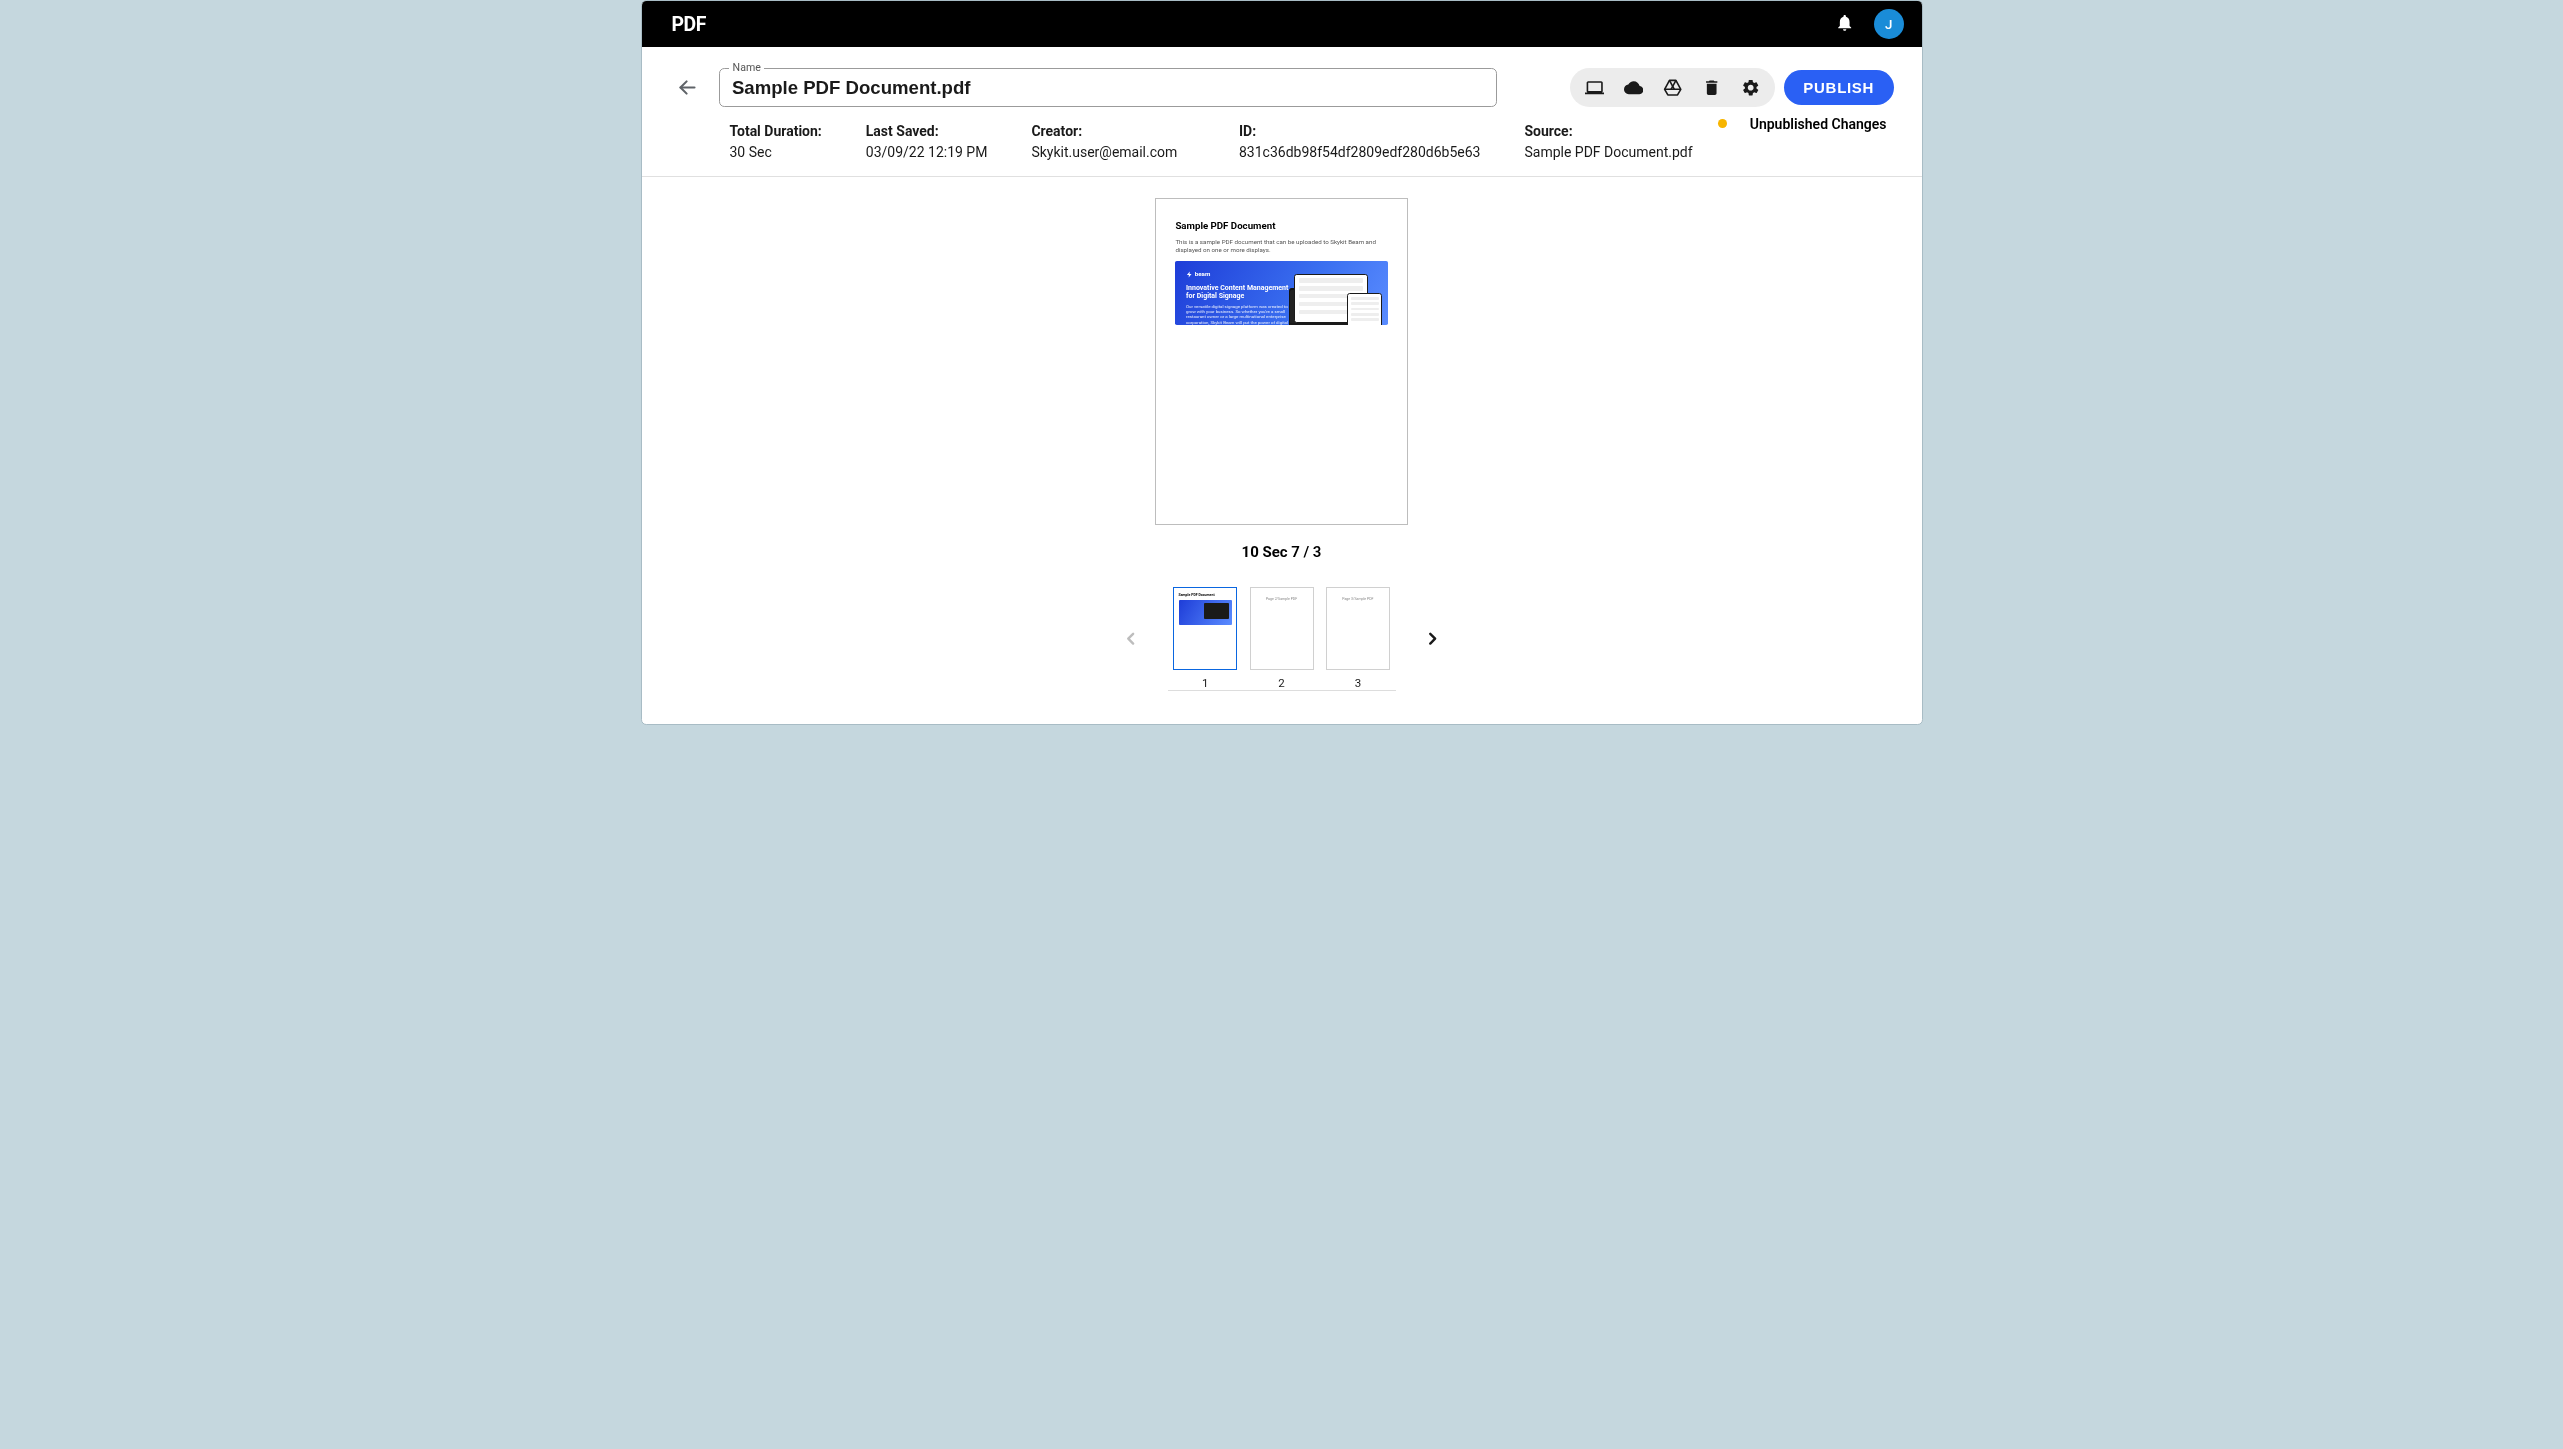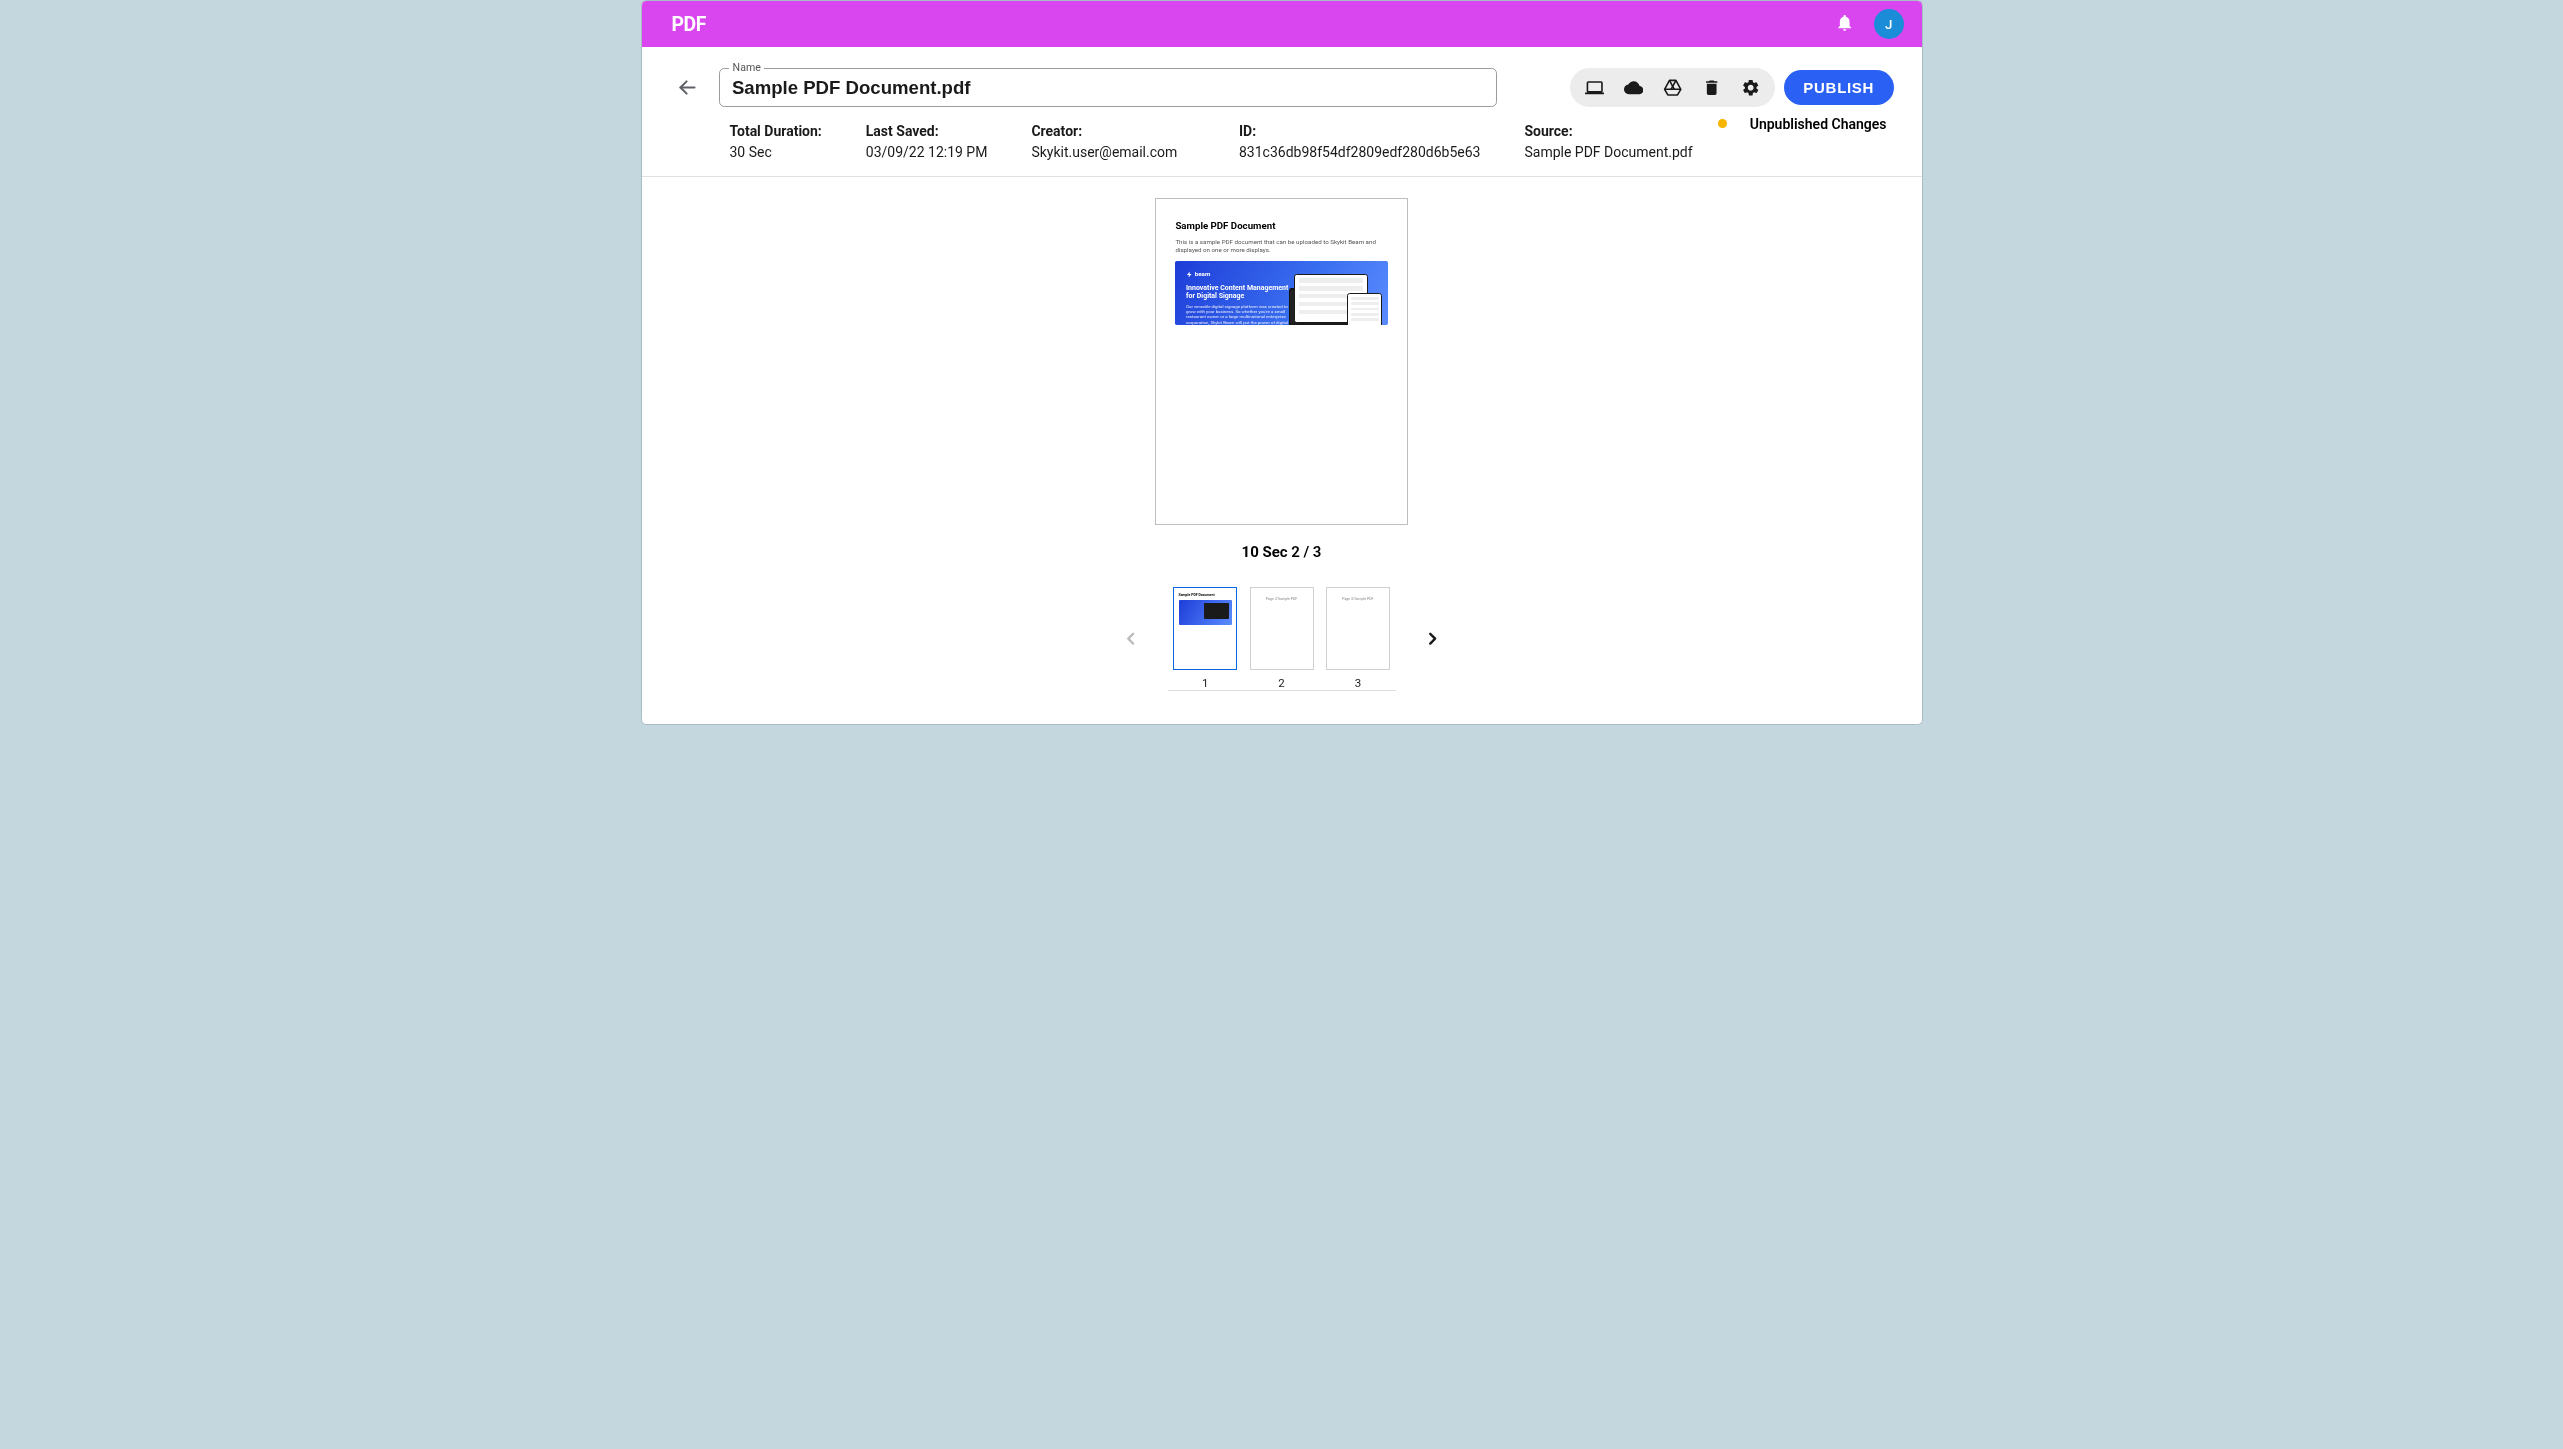--- a/index.html
+++ b/index.html
@@ -1,19 +1,19 @@
 <!DOCTYPE html>
 <html style="font-size:14px"><head>
 <meta charset="utf-8">
 <style>
   * { box-sizing: border-box; margin: 0; padding: 0; }
   html, body { width: 100%; height: 100%; font-family: -apple-system, BlinkMacSystemFont, "Segoe UI", Roboto, Arial, sans-serif; background: #c5d7de; }
   .window { width: 1282px; height: 725px; background: #fff; border: 0.9px solid #a8bcc5; border-radius: 5.3px; overflow: hidden; display: flex; flex-direction: column; margin: 0 auto; }
   
-  .topbar { height: 46px; background: #d946ef; color: #fff; display: flex; align-items: center; justify-content: space-between; padding: 0 17.7px 0 30px; }
+  .topbar { height: 46px; background: #000000; color: #fff; display: flex; align-items: center; justify-content: space-between; padding: 0 17.7px 0 30px; }
   .topbar-title { font-size: 19.4px; font-weight: 700; letter-spacing: -0.4px; }
   .topbar-right { display: flex; align-items: center; gap: 19.4px; }
   .bell-icon svg { width: 19.4px; height: 19.4px; fill: #fff; }
   .avatar { width: 30px; height: 30px; border-radius: 50%; background: #1a8cd8; display: flex; align-items: center; justify-content: center; color: #fff; font-weight: 500; font-size: 13.3px; }
   
   .header-row { display: flex; align-items: center; padding: 21px 28px 0 28px; gap: 14px; }
   .back-btn { width: 35px; height: 35px; display: flex; align-items: center; justify-content: center; cursor: pointer; color: #5f6368; }
   .back-btn svg { width: 21px; height: 21px; }
   .name-field-wrap { position: relative; flex: 1; max-width: 778px; }
   .name-field-label { position: absolute; top: -7px; left: 10.6px; background: #fff; padding: 0 3.5px; font-size: 10.6px; color: #555; }
@@ -190,21 +190,21 @@
               <div class="mock-trow"></div>
               <div class="mock-trow"></div>
               <div class="mock-trow"></div>
           </div>
         </div>
       </div>
     </div>
 
     <div class="page-meta">
       <span class="page-duration">10 Sec</span>
-      <span class="page-counter">2 / 3</span>
+      <span class="page-counter">7 / 3</span>
     </div>
 
     <div class="thumbs-row">
       <span class="nav-arrow disabled">
         <svg viewBox="0 0 24 24" fill="none" stroke="currentColor" stroke-width="3" stroke-linecap="round" stroke-linejoin="round">
             <polyline points="15 18 9 12 15 6"></polyline>
           </svg>
       </span>
       <div style="display:flex; flex-direction:column; align-items:center;">
         <div class="thumbs" id="thumbs-container">

